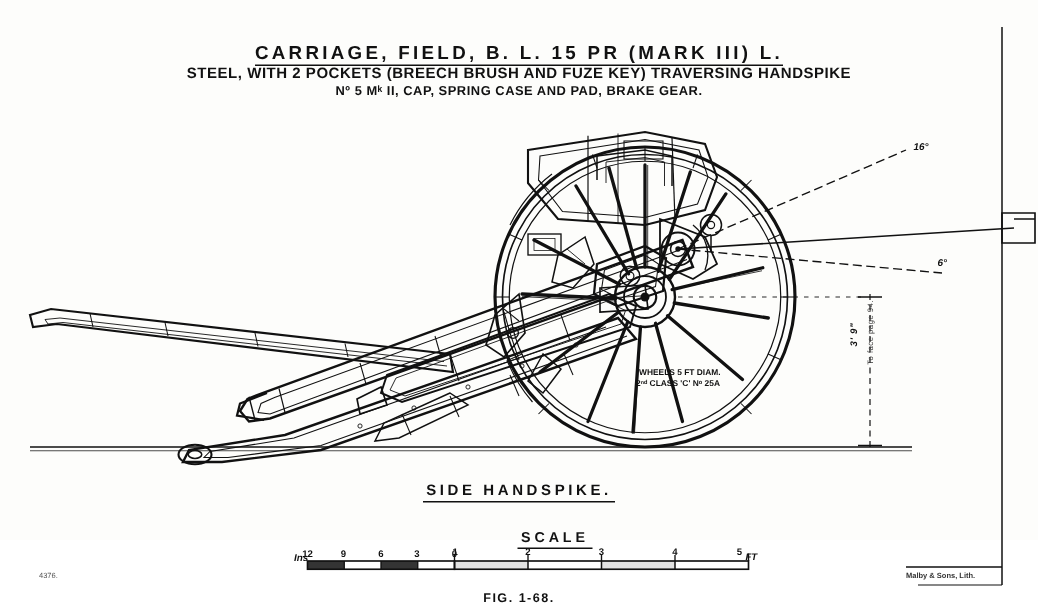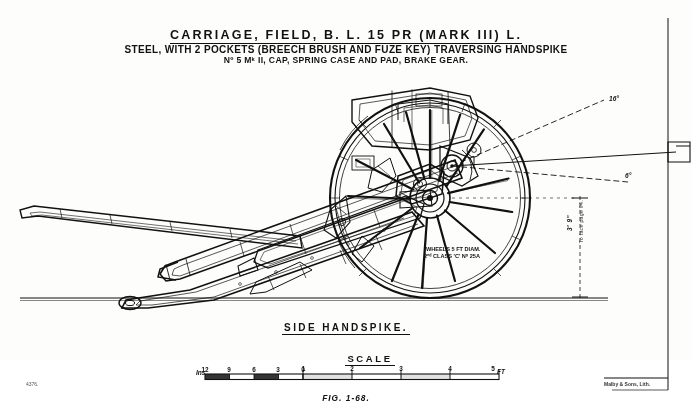--- a/index.html
+++ b/index.html
@@ -27,21 +27,21 @@
 
   #side-elev{
     left:0;right:0;top:322px;font-size:10px;letter-spacing:2.4px;font-weight:700;
   }
   #side-elev span{border-bottom:1.4px solid #111;padding:0 2px 1px 2px;}
   #scale-label{
     left:0;right:0;top:353px;font-size:9.5px;letter-spacing:2.6px;font-weight:700;margin-left:48px;
   }
   #scale-label span{border-bottom:1.3px solid #111;padding:0 2px 1px 2px;}
   #fig-cap{
-    left:0;right:0;top:393px;font-size:8.4px;letter-spacing:1px;font-weight:700;font-style:italic;
+    left:0;right:0;top:393px;font-size:8.4px;letter-spacing:1px;font-weight:700;
   }
 
   .tick-num{
     position:absolute;font-size:6.4px;font-weight:700;color:#111;
     transform:translateX(-50%);
   }
   #ins-word{position:absolute;left:196px;top:369px;font-size:6.6px;font-style:italic;font-weight:700;}
   #ft-word{position:absolute;left:497px;top:368px;font-size:6.4px;font-weight:700;font-style:italic;}
 
   .ann{position:absolute;font-size:6px;font-weight:700;color:#111;white-space:nowrap;}

